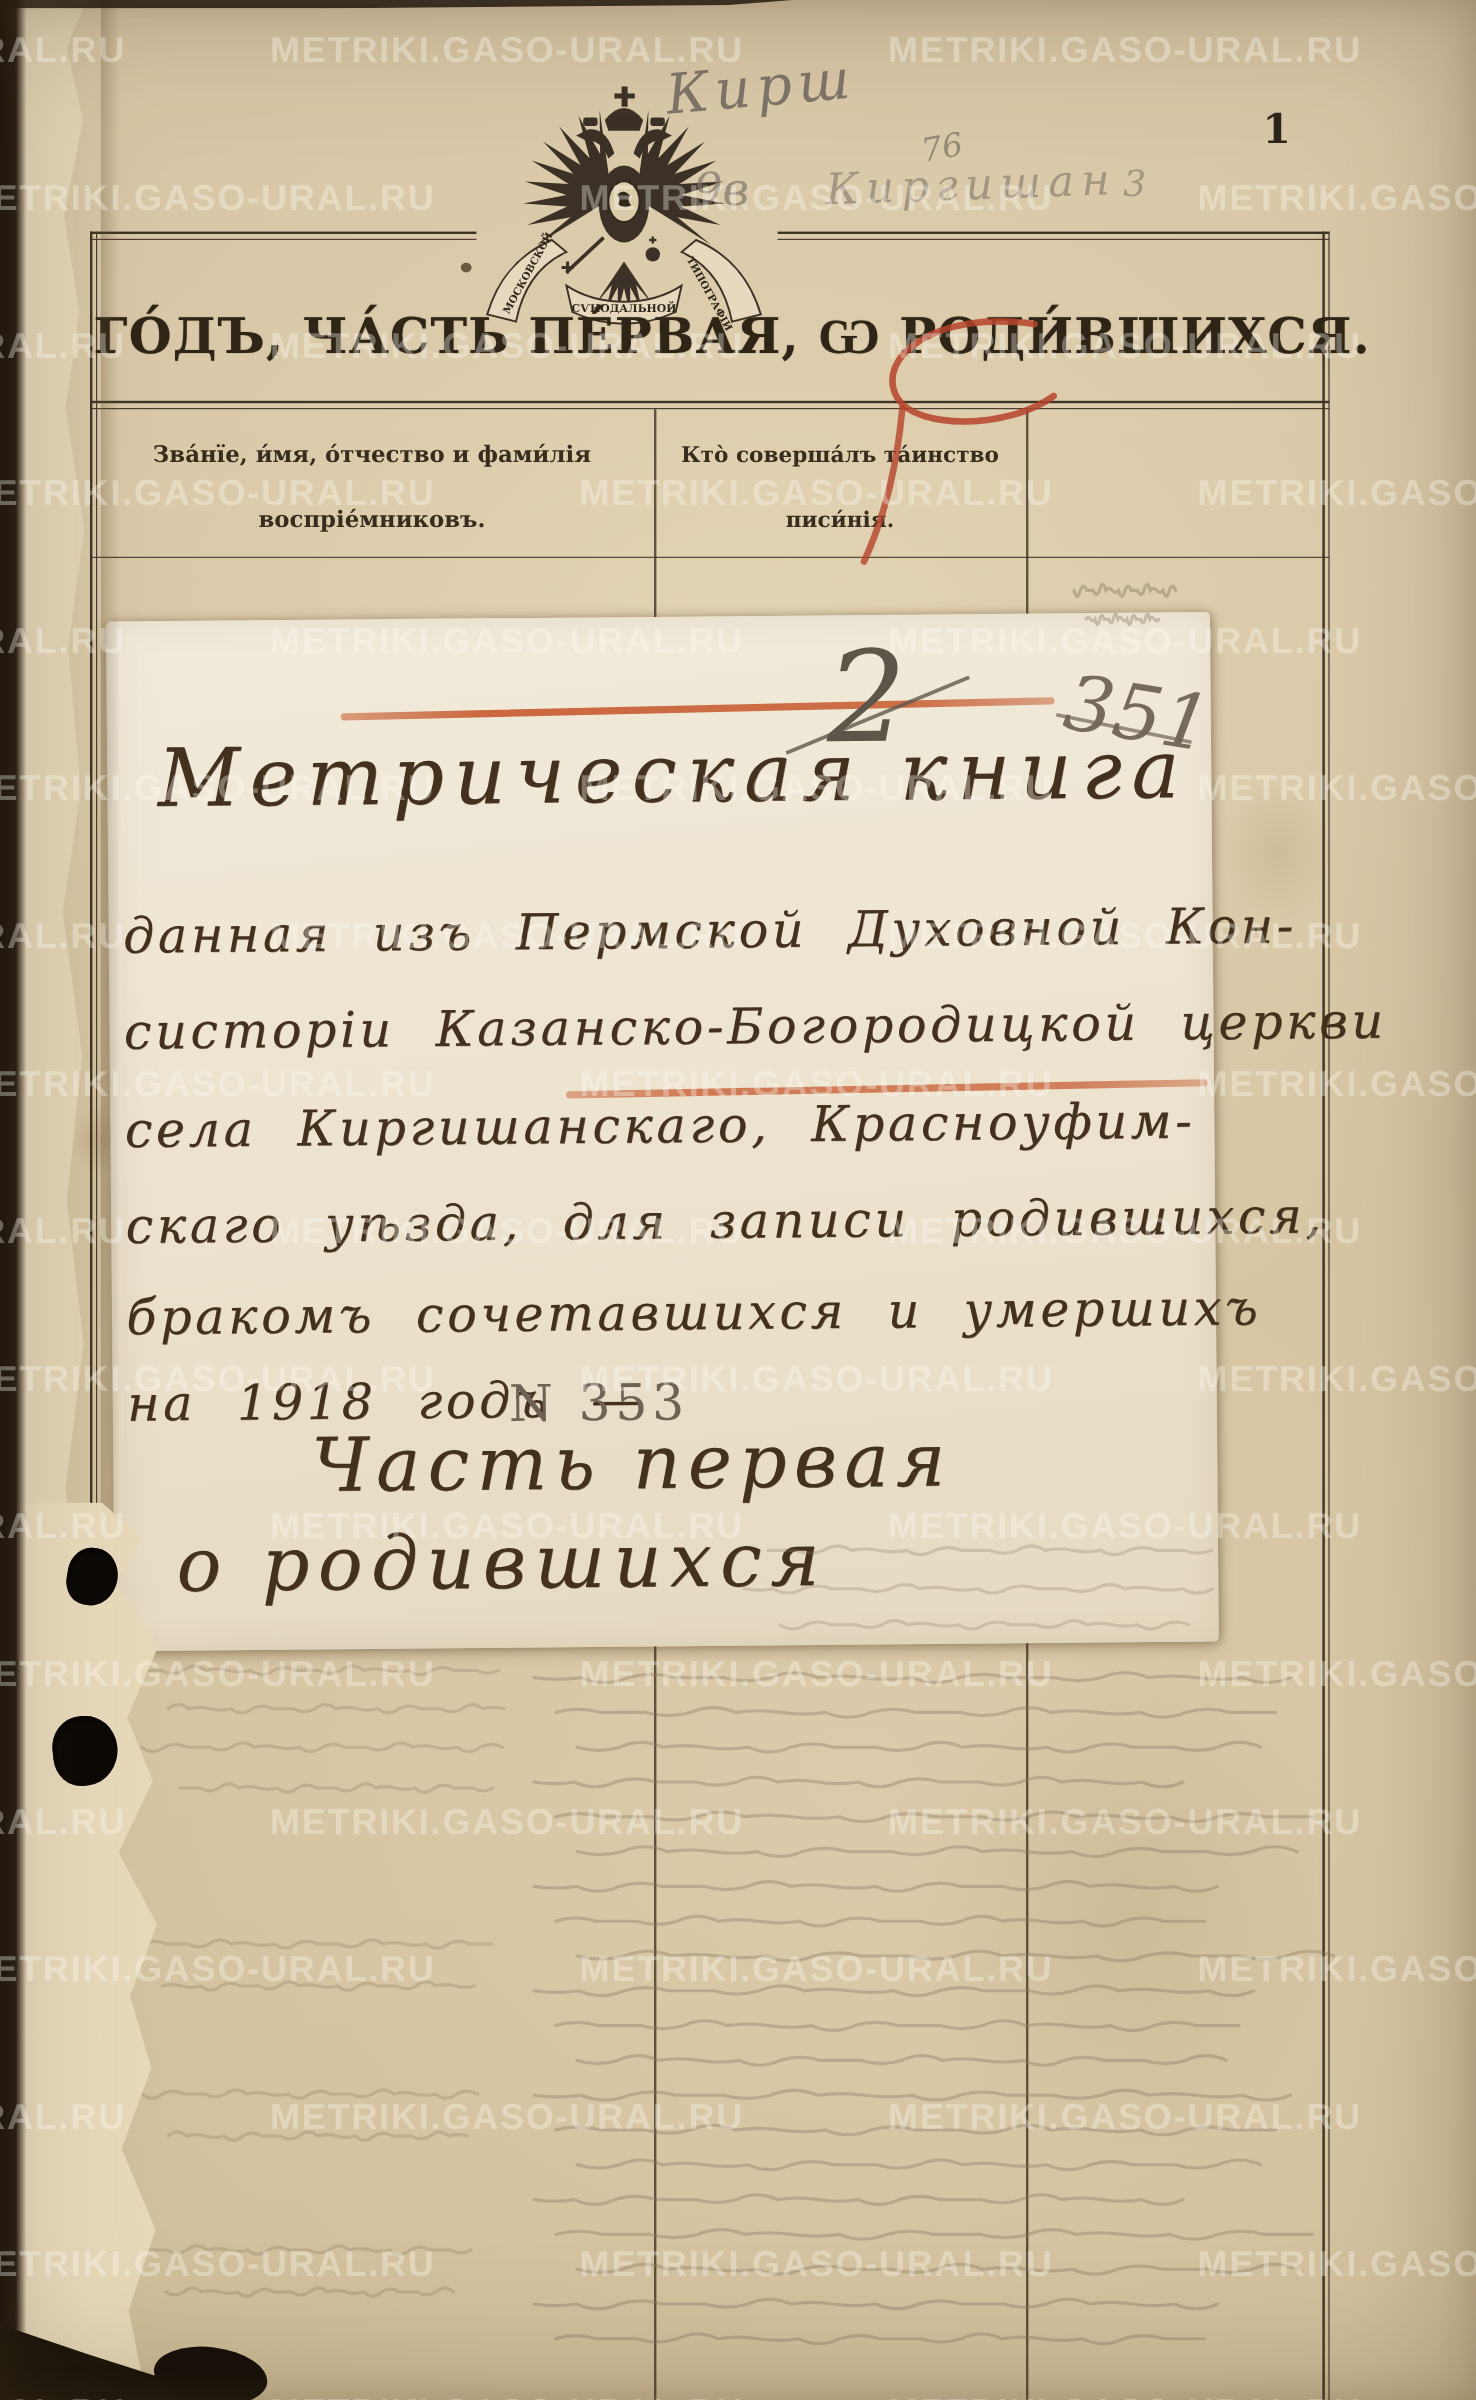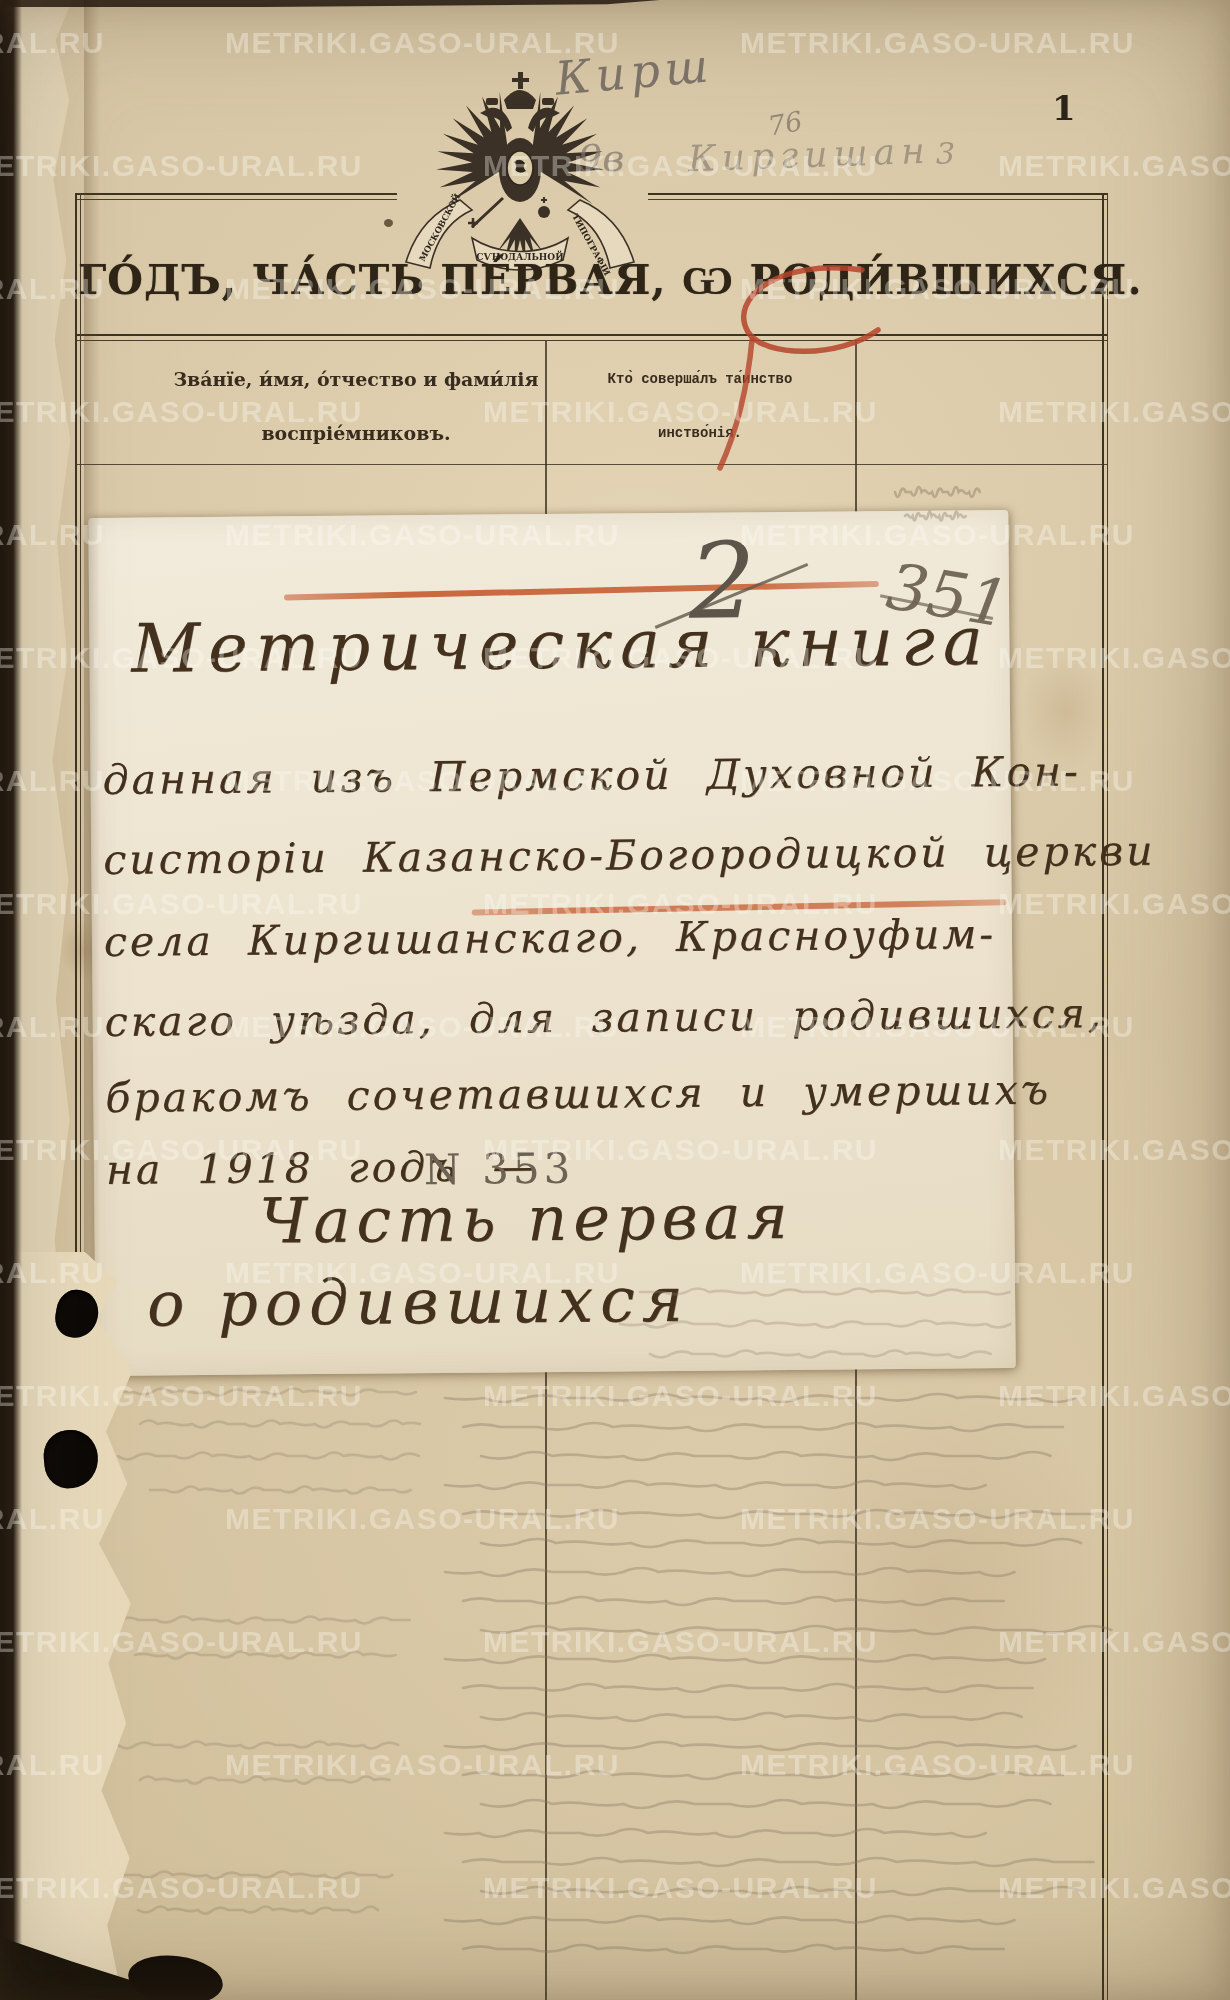--- a/index.html
+++ b/index.html
@@ -107,27 +107,27 @@
     <path d="M100 130 C72 142 55 162 46 192 L70 198 C76 168 90 150 112 140 Z" fill="#e6d9bd" stroke="#3b3126" stroke-width="1.6"></path>
     <path d="M220 130 C248 142 265 162 274 192 L250 198 C244 168 230 150 208 140 Z" fill="#e6d9bd" stroke="#3b3126" stroke-width="1.6"></path>
     <path d="M112 168 C140 186 180 186 208 168 L203 190 C175 203 145 203 117 190 Z" fill="#e6d9bd" stroke="#3b3126" stroke-width="1.6"></path>
     <text transform="translate(64,192) rotate(-61)" font-size="8.5" fill="#2f271c" font-family="DejaVu Serif,serif" font-weight="bold">МОСКОВСКОЙ</text>
     <text x="160" y="190" text-anchor="middle" font-size="9" fill="#2f271c" font-family="DejaVu Serif,serif" font-weight="bold">СѴНОДАЛЬНОЙ</text>
     <text transform="translate(212,146) rotate(61)" font-size="8.5" fill="#2f271c" font-family="DejaVu Serif,serif" font-weight="bold">ТИПОГРАФІИ</text>
   </svg>
 
   <div class="ptitle" style="left:78px;top:256px;">ГО́ДЪ, ЧА́СТЬ ПЕ́РВАЯ, Ѡ РОДИ́ВШИХСЯ.</div>
 
-  <div class="colhead" style="left:85px;width:450px;font-size:19px;padding-left:46px;">
+  <div class="colhead" style="left:85px;width:450px;font-size:19px;">
     <div>Зва́нїе, и́мя, о́тчество и фами́лія</div>
     <div>воспріе́мниковъ.</div>
   </div>
-  <div class="colhead" style="left:555px;width:290px;font-size:14px;font-family:Liberation Mono, monospace;">
+  <div class="colhead" style="left:555px;width:290px;font-size:18px;">
     <div>Кто̀ соверша́лъ та́инство</div>
-    <div>инство́нія.</div>
+    <div>писи́нія.</div>
   </div>
 
   <div class="pencil" style="left:555px;top:45px;font-size:46px;transform:rotate(-5deg);letter-spacing:5px;">Кирш</div>
   <div class="pencil" style="left:768px;top:108px;font-size:27px;transform:rotate(-10deg);opacity:.75;">76</div>
   <div class="pencil" style="left:578px;top:136px;font-size:38px;opacity:.7;">9в</div>
   <div class="pencil" style="left:688px;top:134px;font-size:36px;opacity:.6;transform:rotate(-2deg);letter-spacing:6px;">Киргишан</div>
   <div class="pencil" style="left:936px;top:136px;font-size:30px;opacity:.6;">3</div>
   <div class="pagenum" style="left:1052px;top:88px;">1</div>
 
   <div class="paper">

